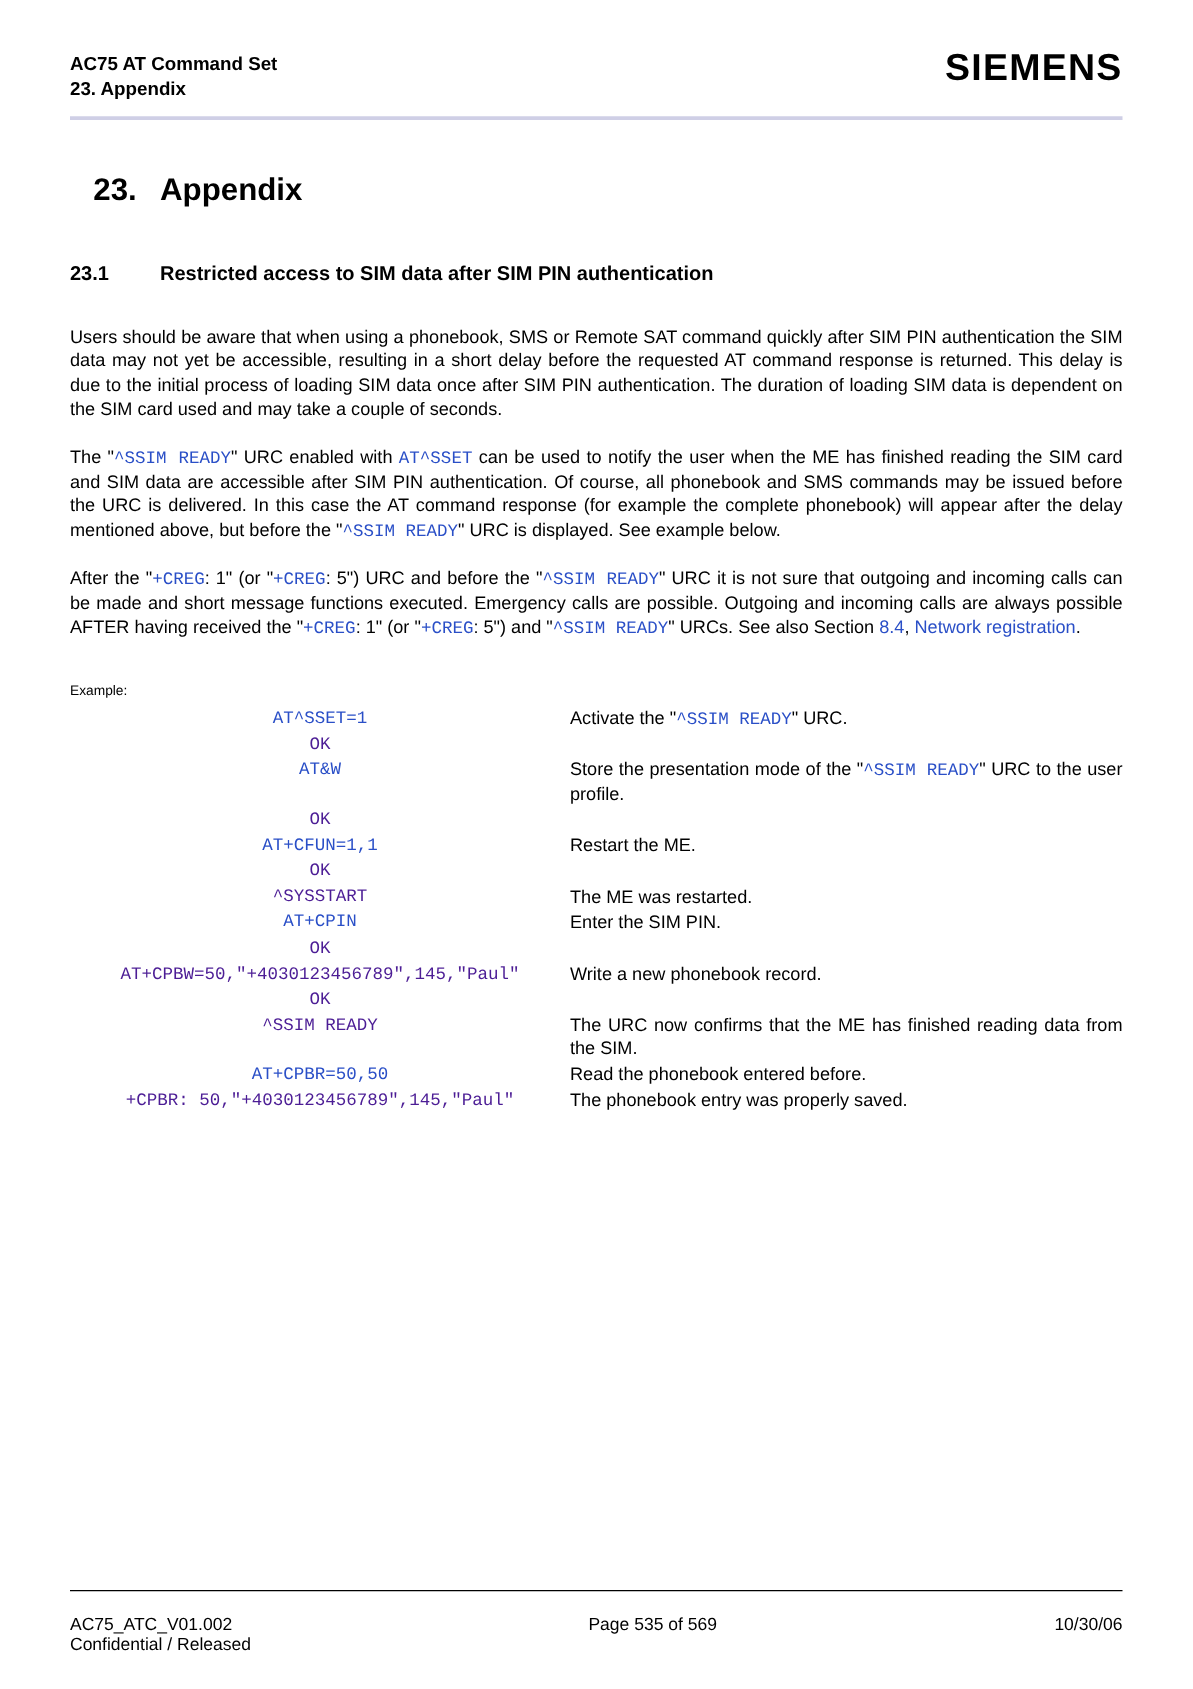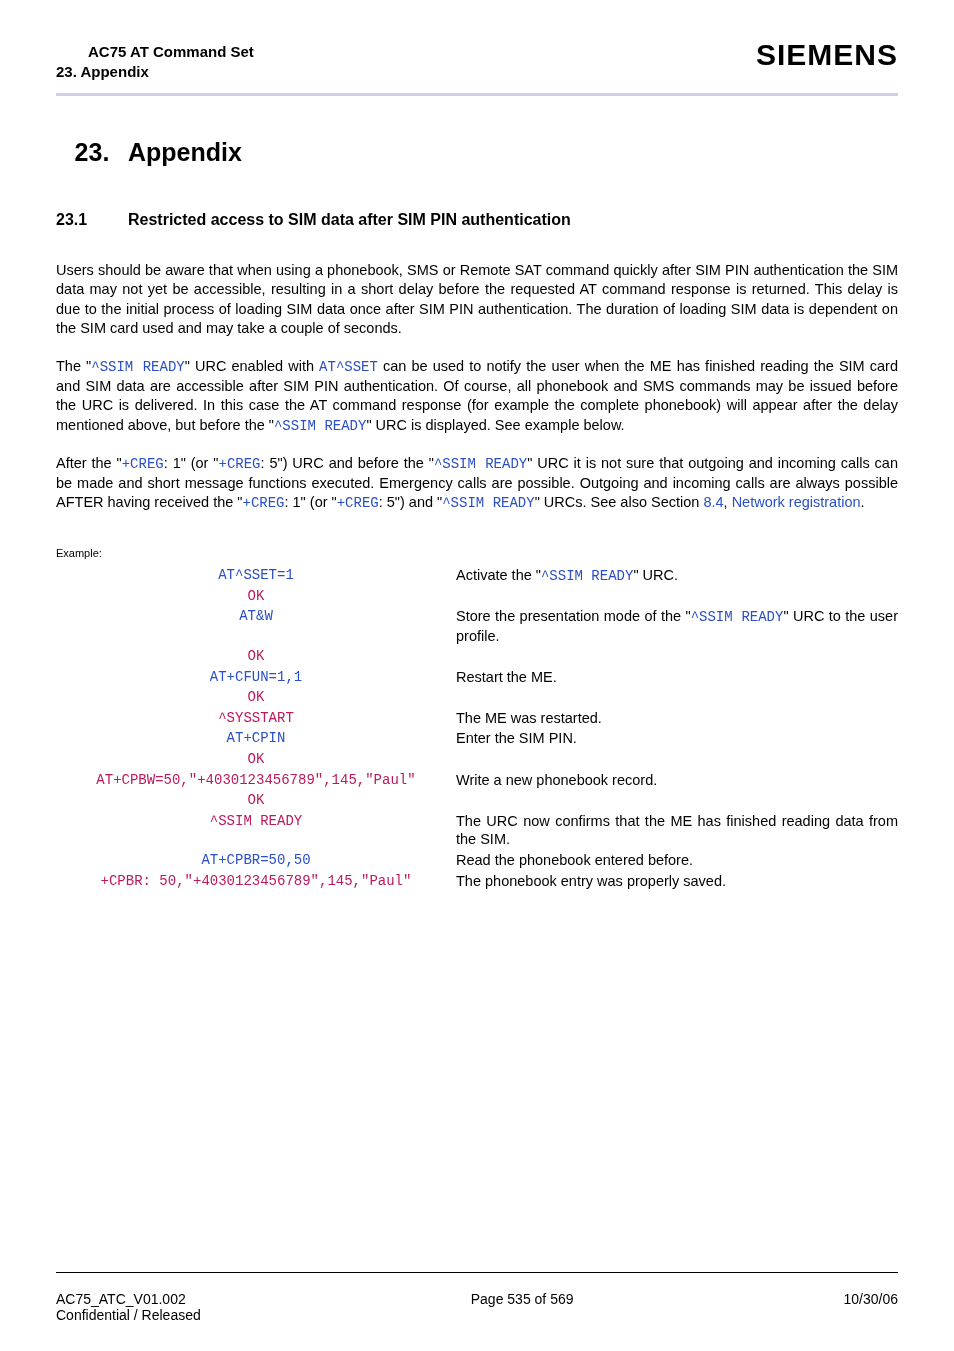--- a/index.html
+++ b/index.html
@@ -19,21 +19,21 @@
   }
   .header {
     display: flex;
     justify-content: space-between;
     align-items: flex-start;
   }
   .header-left {
     font-size: 15px;
     line-height: 1.35;
   }
-  .header-title { font-weight: bold; margin-left: 32px; }
+  .header-title { font-weight: bold; }
   .header-sub { font-weight: bold; }
   .brand {
     font-family: Arial, Helvetica, sans-serif;
     font-weight: 900;
     font-size: 30px;
     letter-spacing: 1px;
     color: #000;
     margin-top: -4px;
     text-align: center;
   }
@@ -77,21 +77,21 @@
   }
   table.example td.cmd {
     width: 400px;
     font-family: "Courier New", monospace;
     font-size: 14px;
     white-space: pre;
   }
   table.example td.desc {
     text-align: justify;
   }
-  .gray { color: #be185d; }
+  .gray { color: #4c1d95; }
   .footer {
     margin-top: auto;
     border-top: 1px solid #000;
     padding-top: 18px;
     padding-bottom: 28px;
     font-size: 14px;
     display: flex;
     justify-content: space-between;
   }
   .footer .left { text-align: left; }

